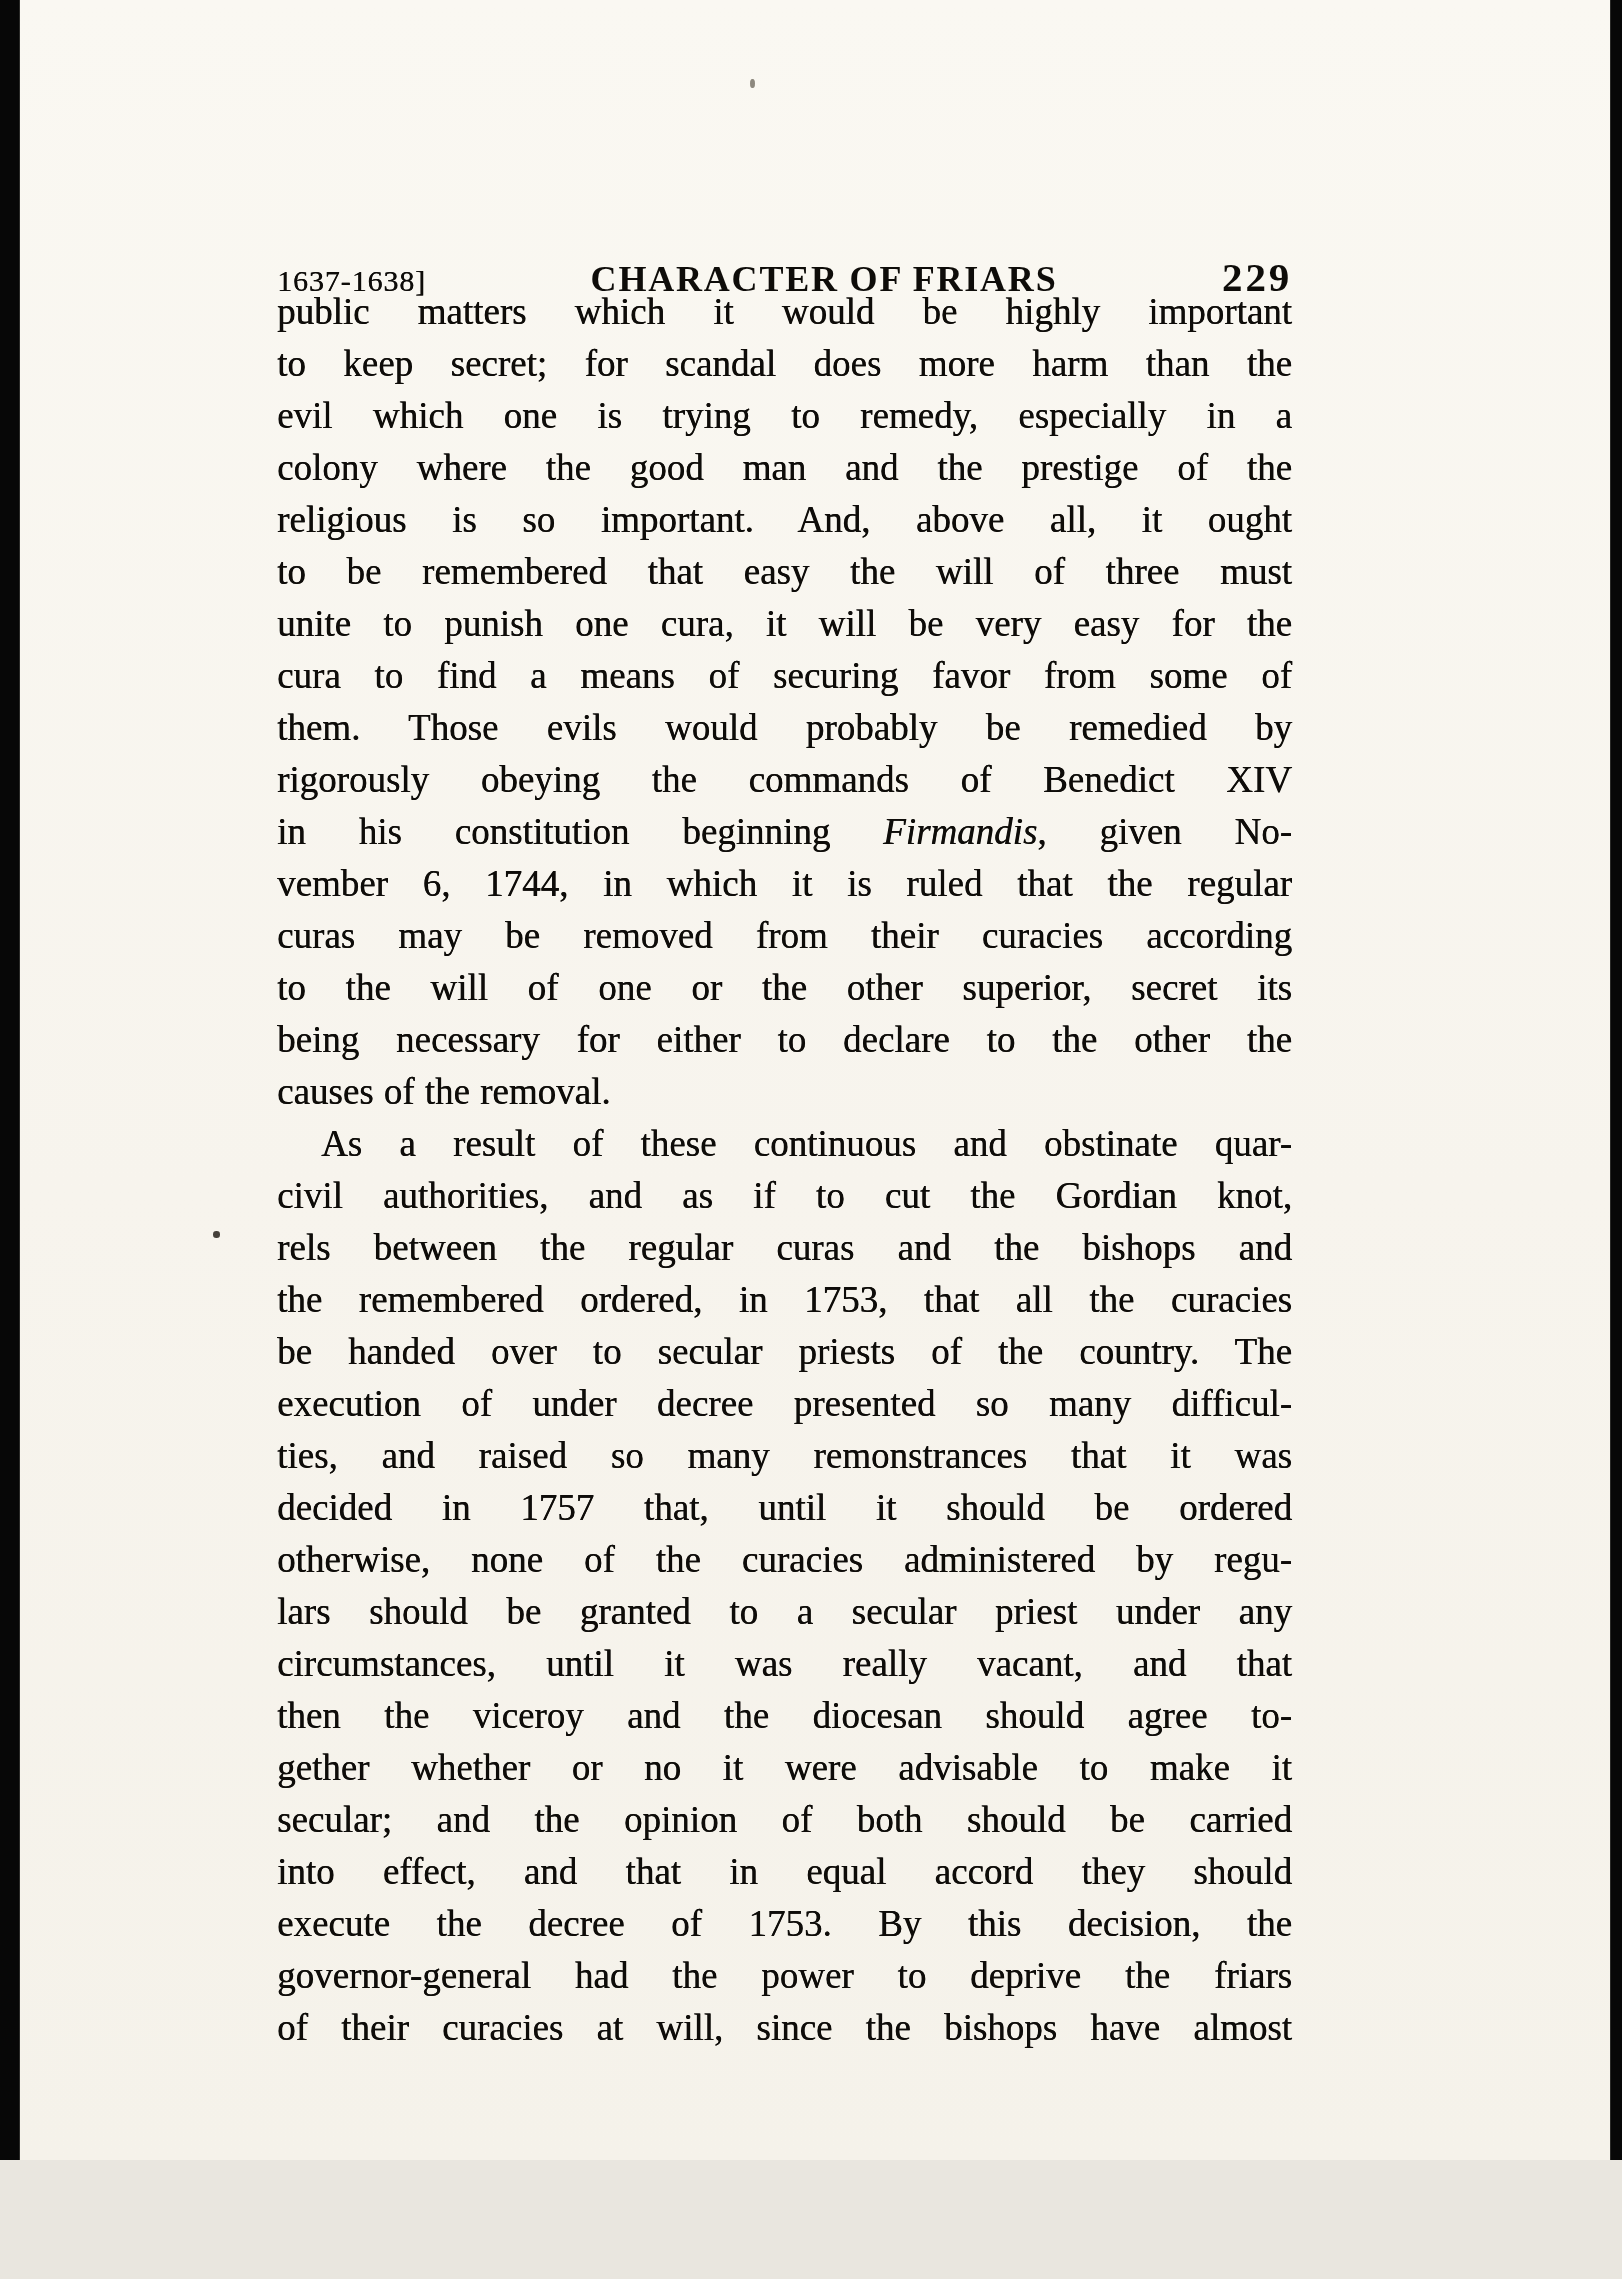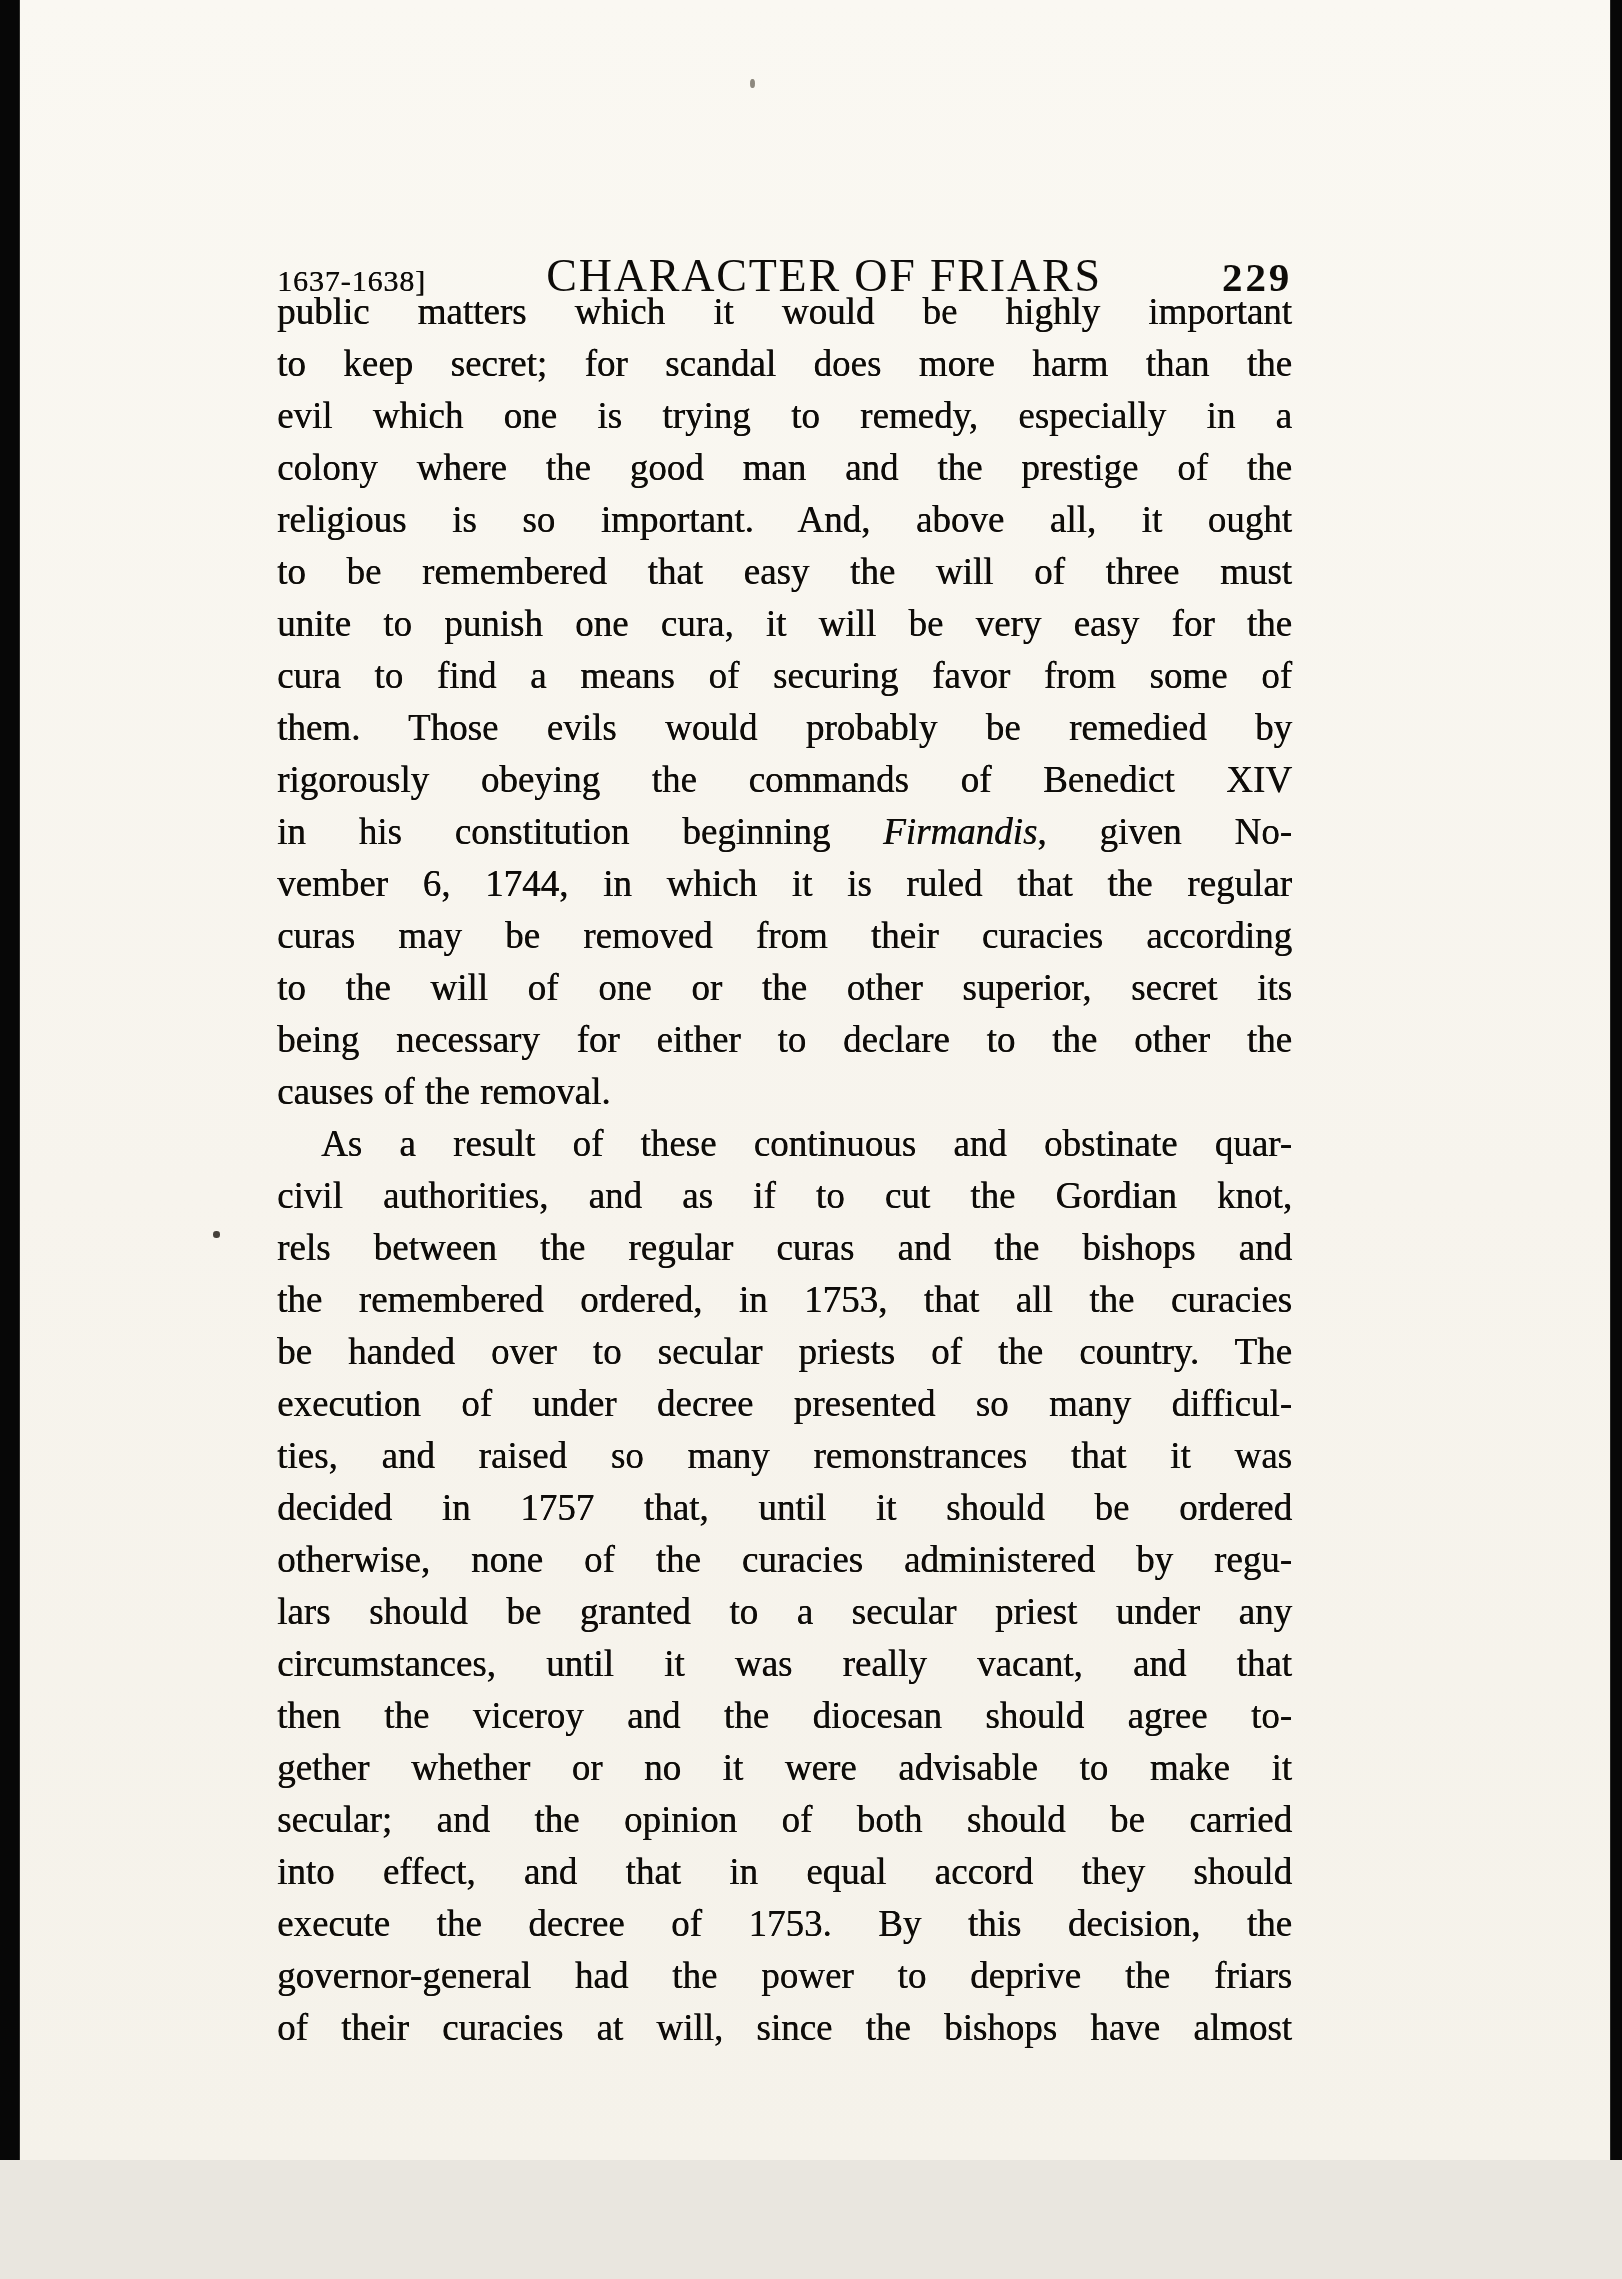--- a/index.html
+++ b/index.html
@@ -23,21 +23,21 @@
   .header {
     position: absolute;
     left: 277px; top: 214px; width: 1015px;
     display: flex; align-items: baseline; justify-content: space-between;
   }
   .header .era {
     font-size: 30px; letter-spacing: 0.9px;
     text-shadow: 0.4px 0 currentColor;
   }
   .header .title {
-    font-size: 46px; font-weight: 400; letter-spacing: 1.8px;
+    font-size: 36px; font-weight: 700; letter-spacing: 1.8px;
   }
   .header .pageno {
     font-size: 41px; font-weight: 700; letter-spacing: 2.8px; margin-top: 39px;
   }
 
   .bodytext {
     position: absolute;
     left: 277px; top: 286px; width: 1015px;
     font-size: 37px; line-height: 52px;
     text-shadow: 0.4px 0 currentColor;

